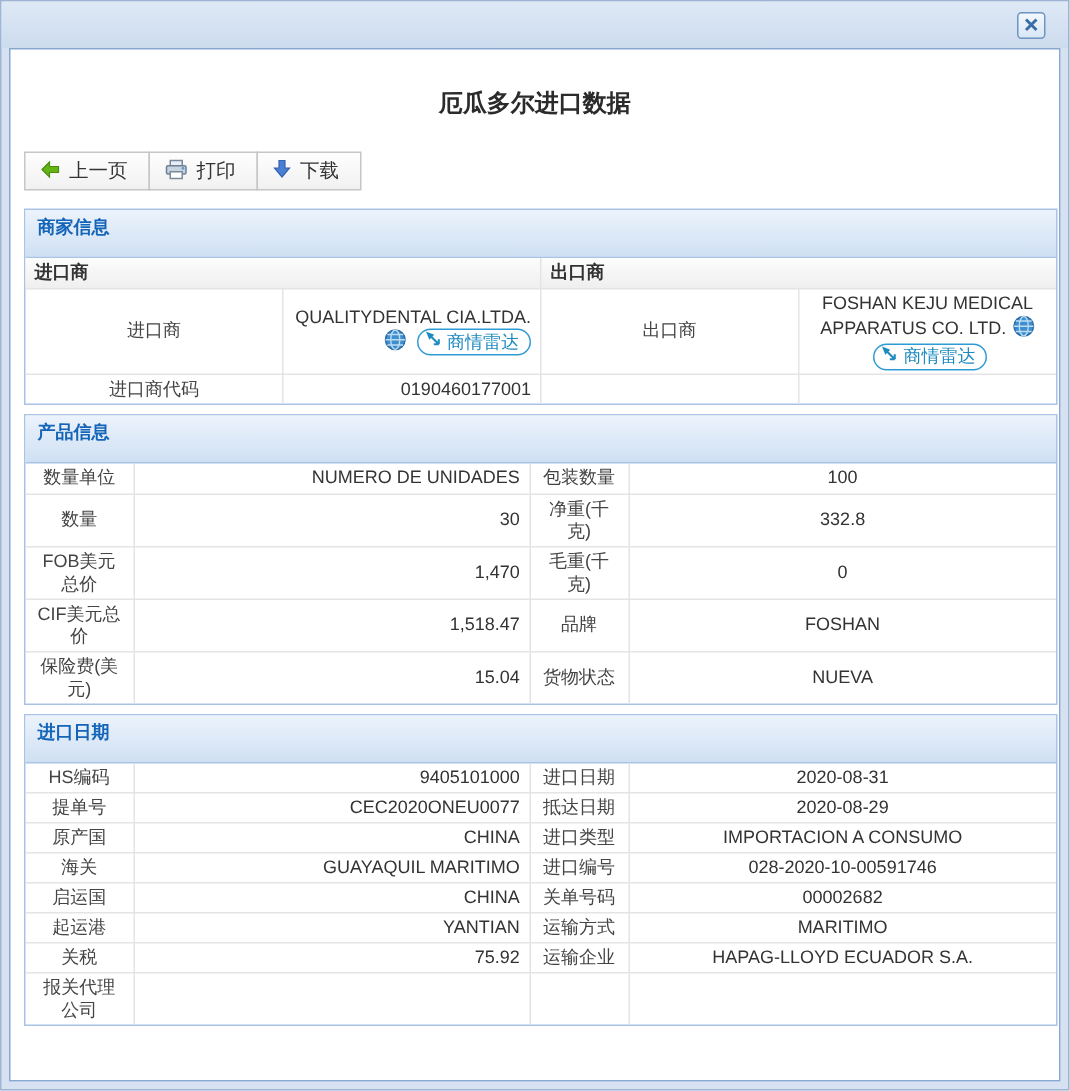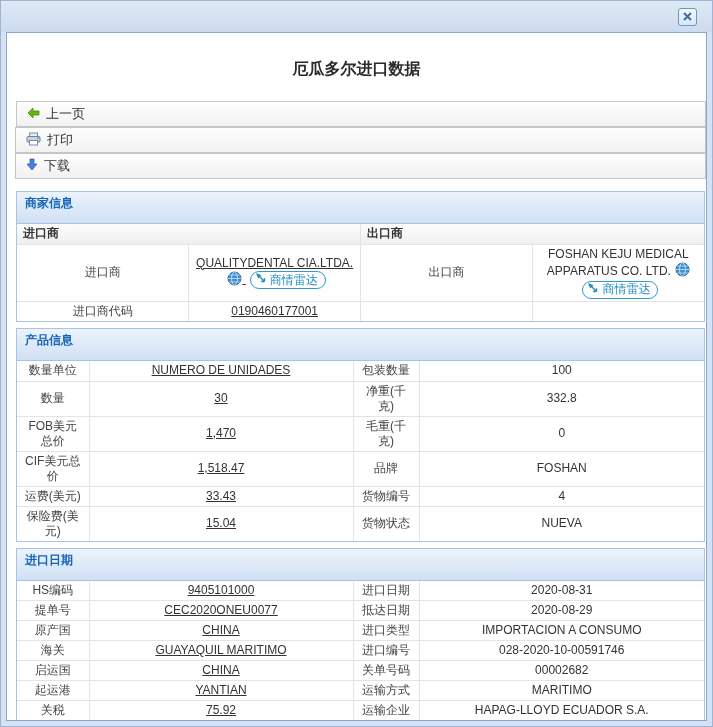--- a/index.html
+++ b/index.html
@@ -24,21 +24,21 @@
   }
   .panel {
     position:absolute; left:5px; right:5px; top:31px; bottom:5px;
     background:#fff; border:1px solid #8aa7d2;
     overflow:hidden;
   }
   .page-title {
     text-align:center; font-size:16px; font-weight:bold;
     margin:26px 0 0 0; color:#2b2b2b;
   }
-  .toolbar { margin:21px 0 12px 9px; display:flex;flex-direction:column; }
+  .toolbar { margin:21px 0 12px 9px; display:flex; }
   .tb-btn {
     display:flex; align-items:center; gap:6px;
     padding:4px 14px 4px 10px; height:26px;
     background:linear-gradient(#fefefe,#f1f1f1);
     border:1px solid #c6c6c6; margin-left:-1px;
     font-size:13px; color:#333; cursor:pointer;
     font-family:inherit;
   }
   .tb-btn:first-child { margin-left:0; }
   .section {
@@ -51,21 +51,21 @@
     padding:3px 8px; height:32px;
     border-bottom:1px solid #a9c3e5;
   }
   table.grid { width:100%; border-collapse:collapse; border:hidden; table-layout:fixed; }
   table.grid td {
     border:1px solid #e4e4e4; padding:2px 6px;
     height:20px; line-height:15px; vertical-align:middle;
     word-wrap:break-word; overflow-wrap:break-word;
   }
   td.lbl  { width:72px; text-align:center; color:#444; padding:2px 2px; }
-  td.val  { width:264px; text-align:center;text-decoration:underline; }
+  td.val  { width:264px; text-align:right; }
   td.lbl2 { width:66px; text-align:center; color:#444; padding:2px 2px; }
   td.val2 { text-align:center; }
   td.subhead {
     background:linear-gradient(#fcfcfc,#efefef);
     font-weight:bold; color:#333; padding-left:14px;
   }
   .radar-badge {
     display:inline-flex; align-items:center; gap:3px;
     border:1px solid #2e9bd5; border-radius:9px;
     color:#1e8bc0; background:#fff;
@@ -195,26 +195,20 @@
         <td class="lbl2">毛重(千克)</td>
         <td class="val2">0</td>
       </tr>
       <tr>
         <td class="lbl">CIF美元总价</td>
         <td class="val">1,518.47</td>
         <td class="lbl2">品牌</td>
         <td class="val2">FOSHAN</td>
       </tr>
       <tr>
-        <td class="lbl">运费(美元)</td>
-        <td class="val">33.43</td>
-        <td class="lbl2">货物编号</td>
-        <td class="val2">4</td>
-      </tr>
-      <tr>
         <td class="lbl">保险费(美元)</td>
         <td class="val">15.04</td>
         <td class="lbl2">货物状态</td>
         <td class="val2">NUEVA</td>
       </tr>
     </tbody>
       </table>
   </div>
 
   <div class="section">

